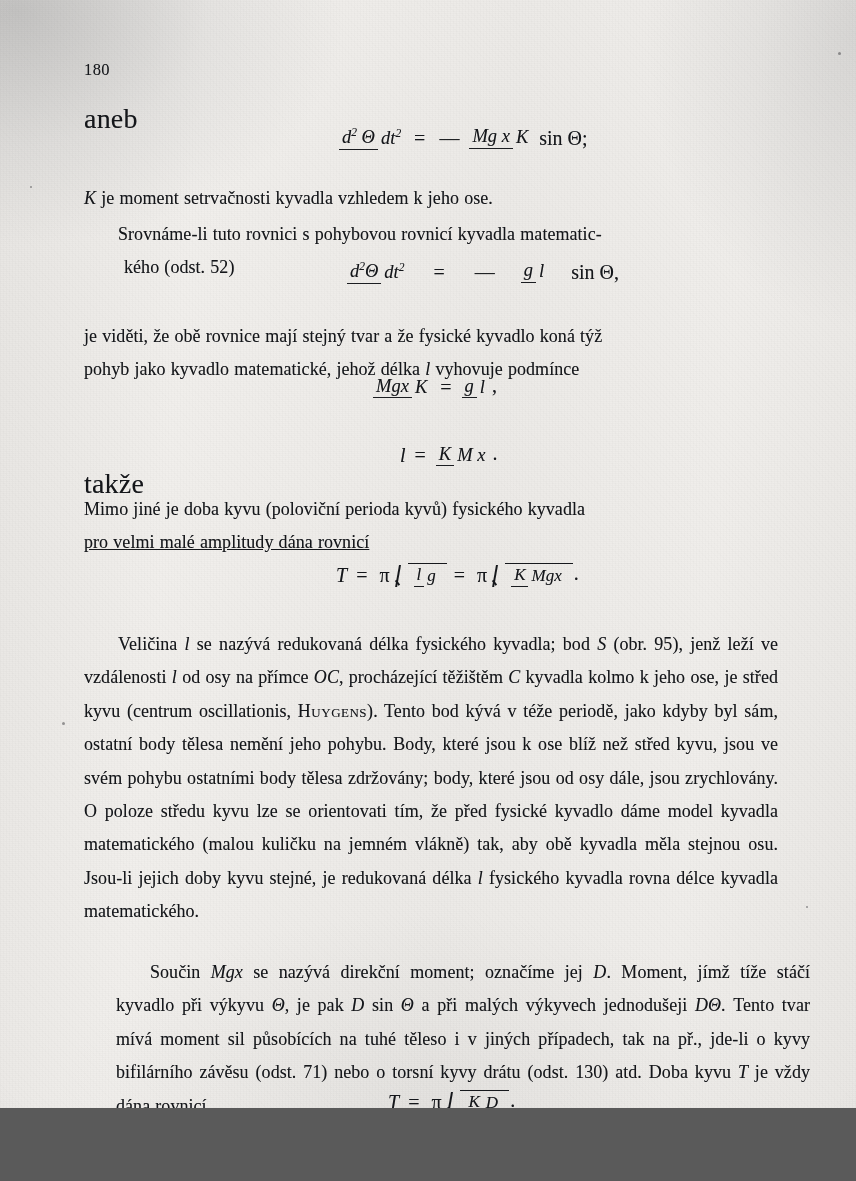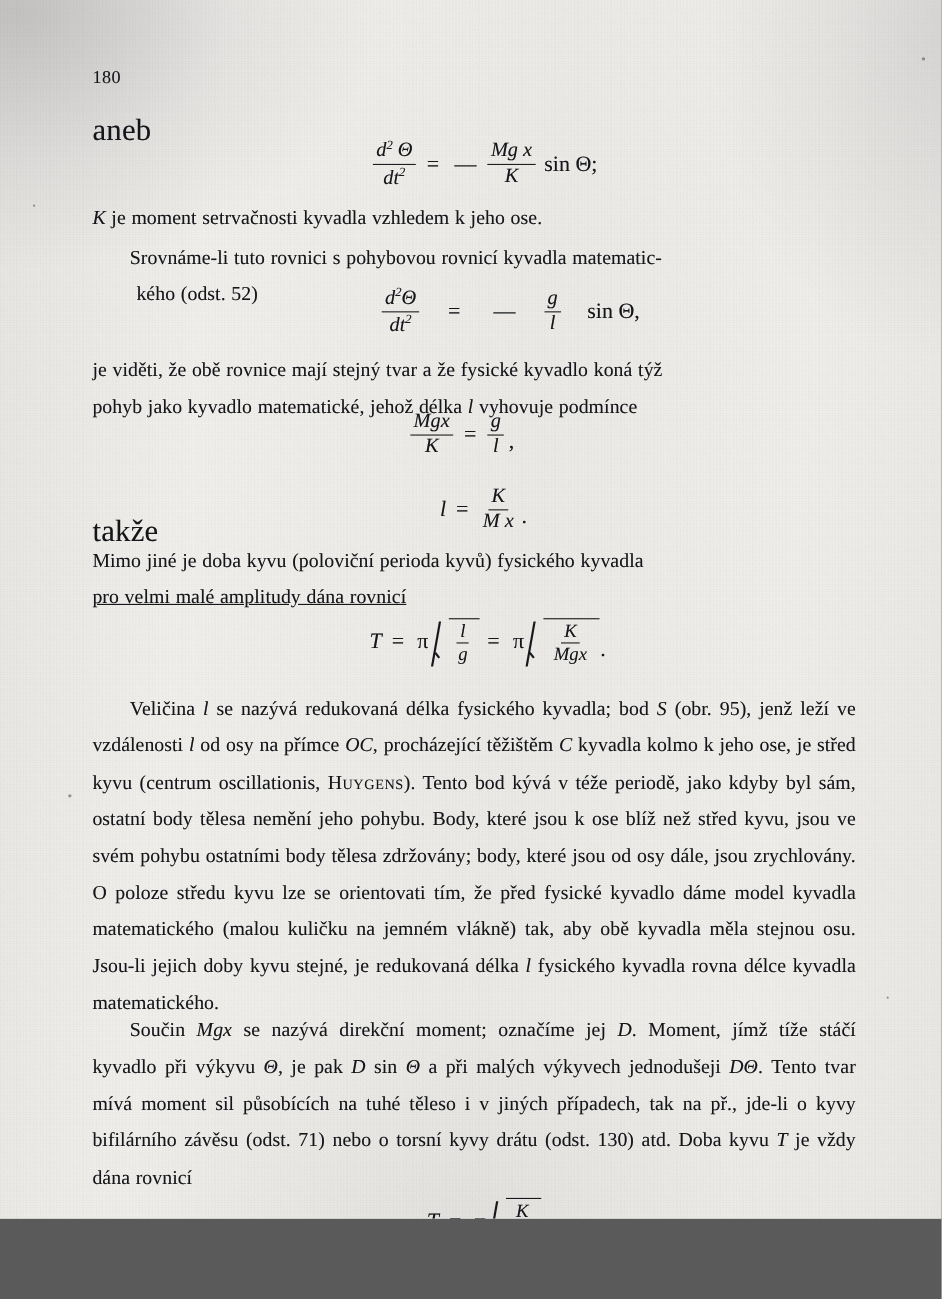--- a/index.html
+++ b/index.html
@@ -110,22 +110,21 @@
     justify-content: flex-start;
     font-size: 20px;
     white-space: nowrap;
   }
   .eq .sym { font-style: italic; padding: 0 2px; }
   .eq .op  { font-style: normal; padding: 0 7px; }
   .eq .rom { font-style: normal; padding-left: 5px; }
 
   .frac {
     display: inline-flex;
-    flex-direction: column;
-    align-items: center;
+    flex-direction: row;
     vertical-align: middle;
     padding: 0 3px;
     line-height: 1.08;
   }
   .frac .num,
   .frac .den {
     font-style: italic;
     padding: 0 3px;
     font-size: 18.5px;
     white-space: nowrap;
@@ -278,21 +277,21 @@
           </span>
         </span>
       </span>
       <span class="rom" style="padding-left:1px; align-self:flex-end; padding-bottom:3px;">.</span>
     </div>
 
     <div class="para indent" style="top:628px; width:694px;">
       <span>Veličina </span><span class="mathvar">l</span><span> se nazývá </span><span class="it">redukovaná délka</span><span> fysického kyvadla; bod </span><span class="mathvar">S</span><span> (obr. 95), jenž leží ve vzdálenosti </span><span class="mathvar">l</span><span> od osy na přímce </span><span class="mathvar">OC</span><span>, procházející těžištěm </span><span class="mathvar">C</span><span> kyvadla kolmo k jeho ose, je </span><span class="it">střed kyvu</span><span> (centrum oscillationis, </span><span class="sc">Huygens</span><span>). Tento bod kývá v téže periodě, jako kdyby byl sám, ostatní body tělesa nemění jeho pohybu. Body, které jsou k ose blíž než střed kyvu, jsou ve svém pohybu ostatními body tělesa zdržovány; body, které jsou od osy dále, jsou zrychlovány. O poloze středu kyvu lze se orientovati tím, že před fysické kyvadlo dáme model kyvadla matematického (malou kuličku na jemném vlákně) tak, aby obě kyvadla měla stejnou osu. Jsou-li jejich doby kyvu stejné, je redukovaná délka </span><span class="mathvar">l</span><span> fysického kyvadla rovna délce kyvadla matematického.</span>
     </div>
 
-    <div class="para indent" style="top:920px; width:694px;">
+    <div class="para indent" style="top:956px; width:694px;margin-left:32px;">
       <span>Součin </span><span class="mathvar">Mgx</span><span> se nazývá </span><span class="it">direkční moment</span><span>; označíme jej </span><span class="mathvar">D</span><span>. Moment, jímž tíže stáčí kyvadlo při výkyvu </span><span class="mathvar">Θ</span><span>, je pak </span><span class="mathvar">D</span><span> sin </span><span class="mathvar">Θ</span><span> a při malých výkyvech jednodušeji </span><span class="mathvar">DΘ</span><span>. Tento tvar mívá moment sil působících na tuhé těleso i v jiných případech, tak na př., jde-li o kyvy bifilárního závěsu (odst. 71) nebo o torsní kyvy drátu (odst. 130) atd. Doba kyvu </span><span class="mathvar">T</span><span> je vždy dána rovnicí</span>
     </div>
 
     <div class="eq" style="left:386px; top:1089px;">
       <span class="sym">T</span>
       <span class="op">=</span>
       <span class="rom" style="padding-right:3px;">π</span>
       <span class="radical">
         <span class="hook"></span>
         <span class="body">

